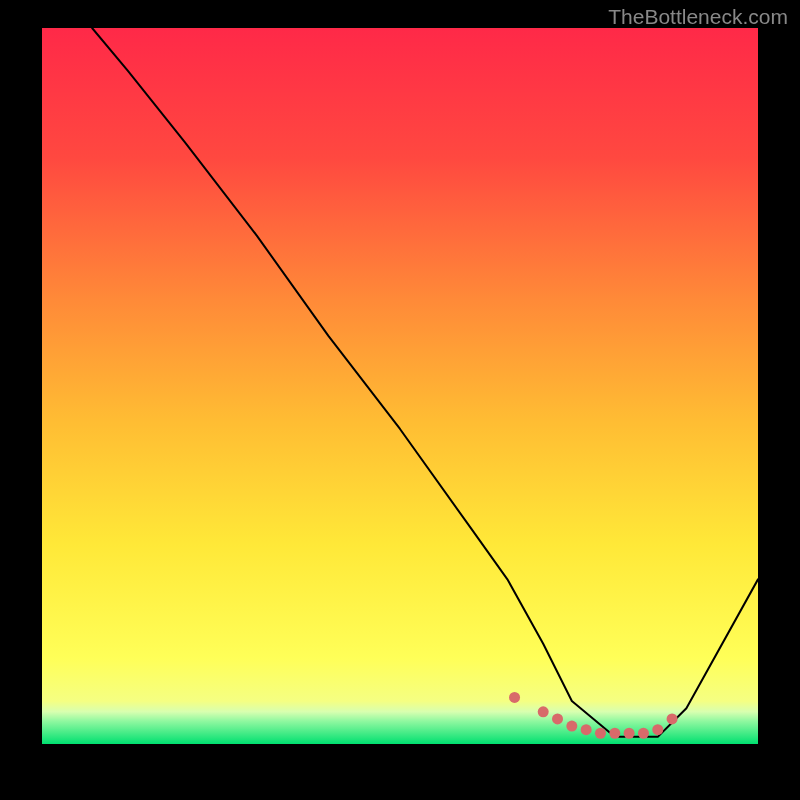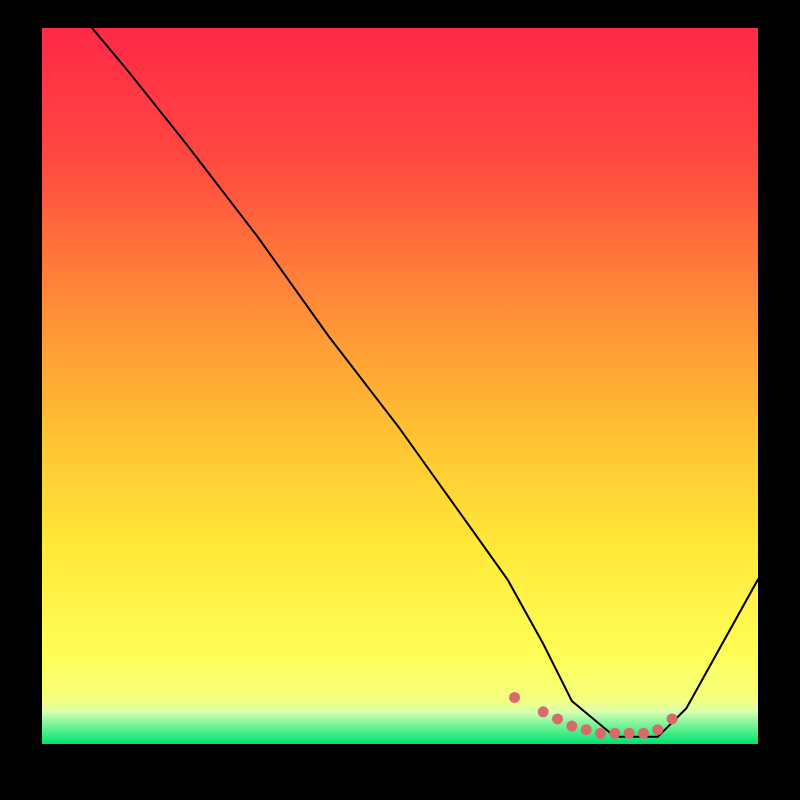--- a/index.html
+++ b/index.html
@@ -34,20 +34,21 @@
   height: 716px;
 }
 svg {
   display: block;
 }
 </style>
 </head>
 <body>
 
 <div class="container">
+  <div class="watermark">TheBottleneck.com</div>
   <div class="plot-area">
     <svg width="716" height="716" viewBox="0 0 716 716">
       <defs>
         <linearGradient id="bg-grad" x1="0" y1="0" x2="0" y2="1">
           <stop offset="0%" stop-color="#ff2948"></stop>
           <stop offset="18%" stop-color="#ff4840"></stop>
           <stop offset="38%" stop-color="#ff8a38"></stop>
           <stop offset="55%" stop-color="#ffbd33"></stop>
           <stop offset="72%" stop-color="#ffe838"></stop>
           <stop offset="88%" stop-color="#ffff58"></stop>

